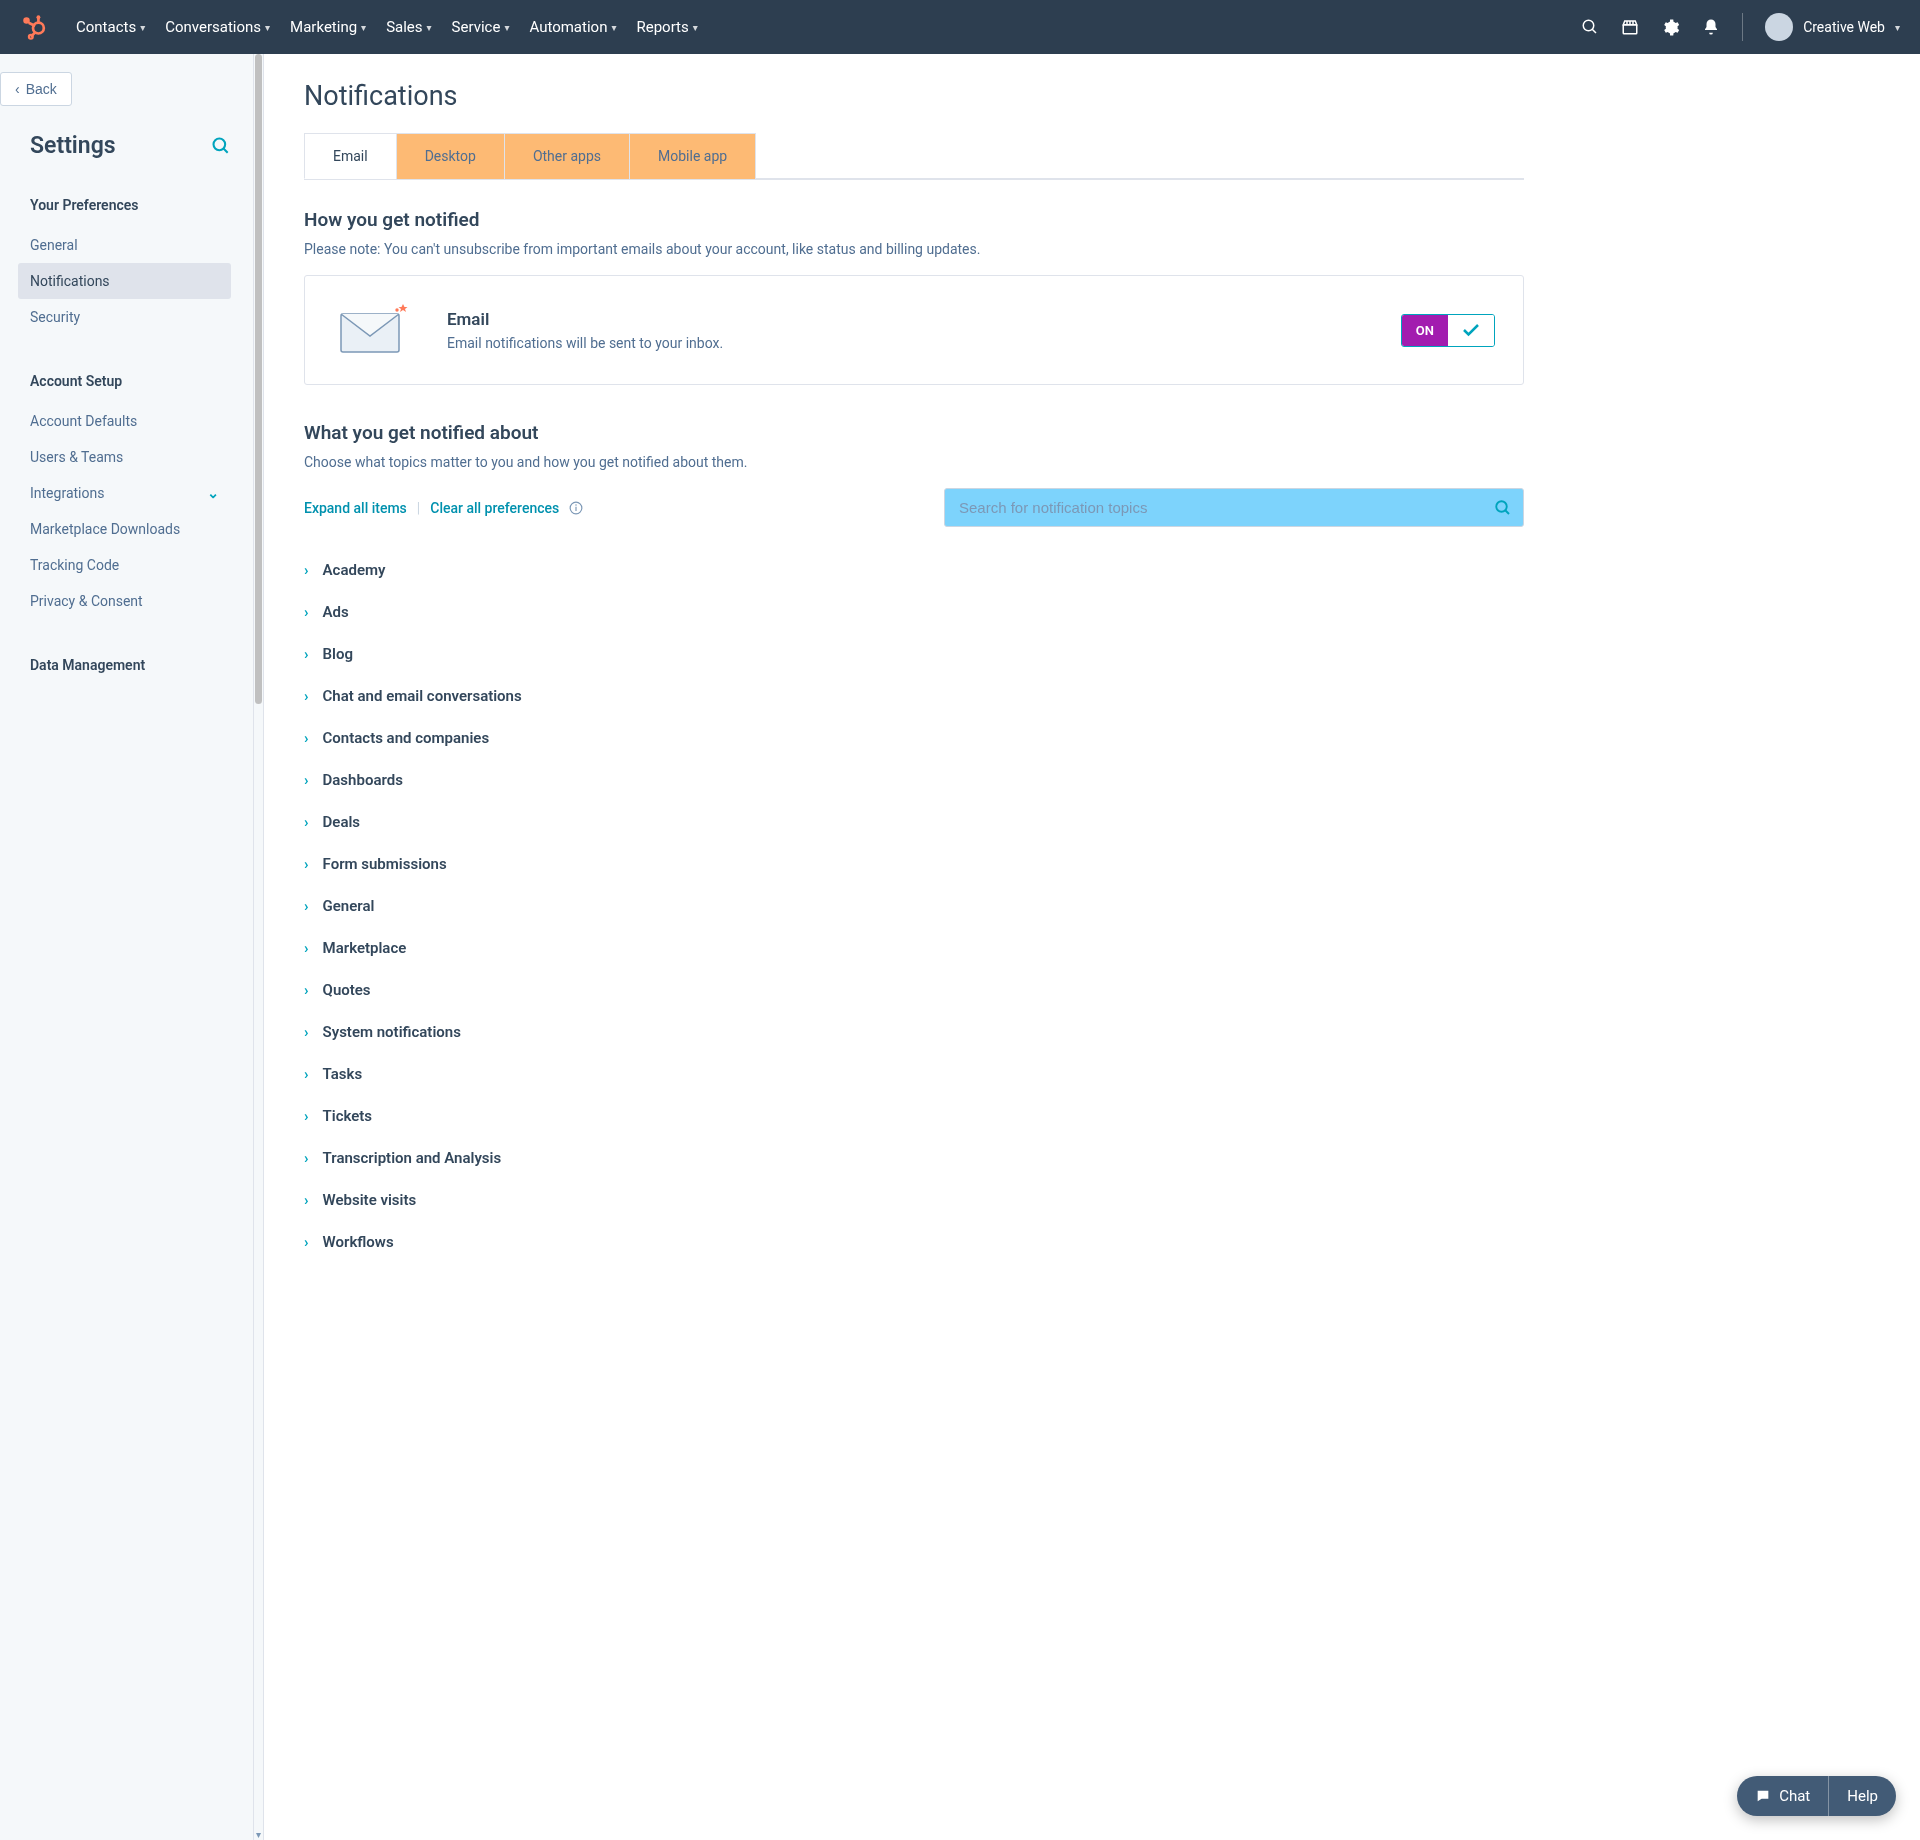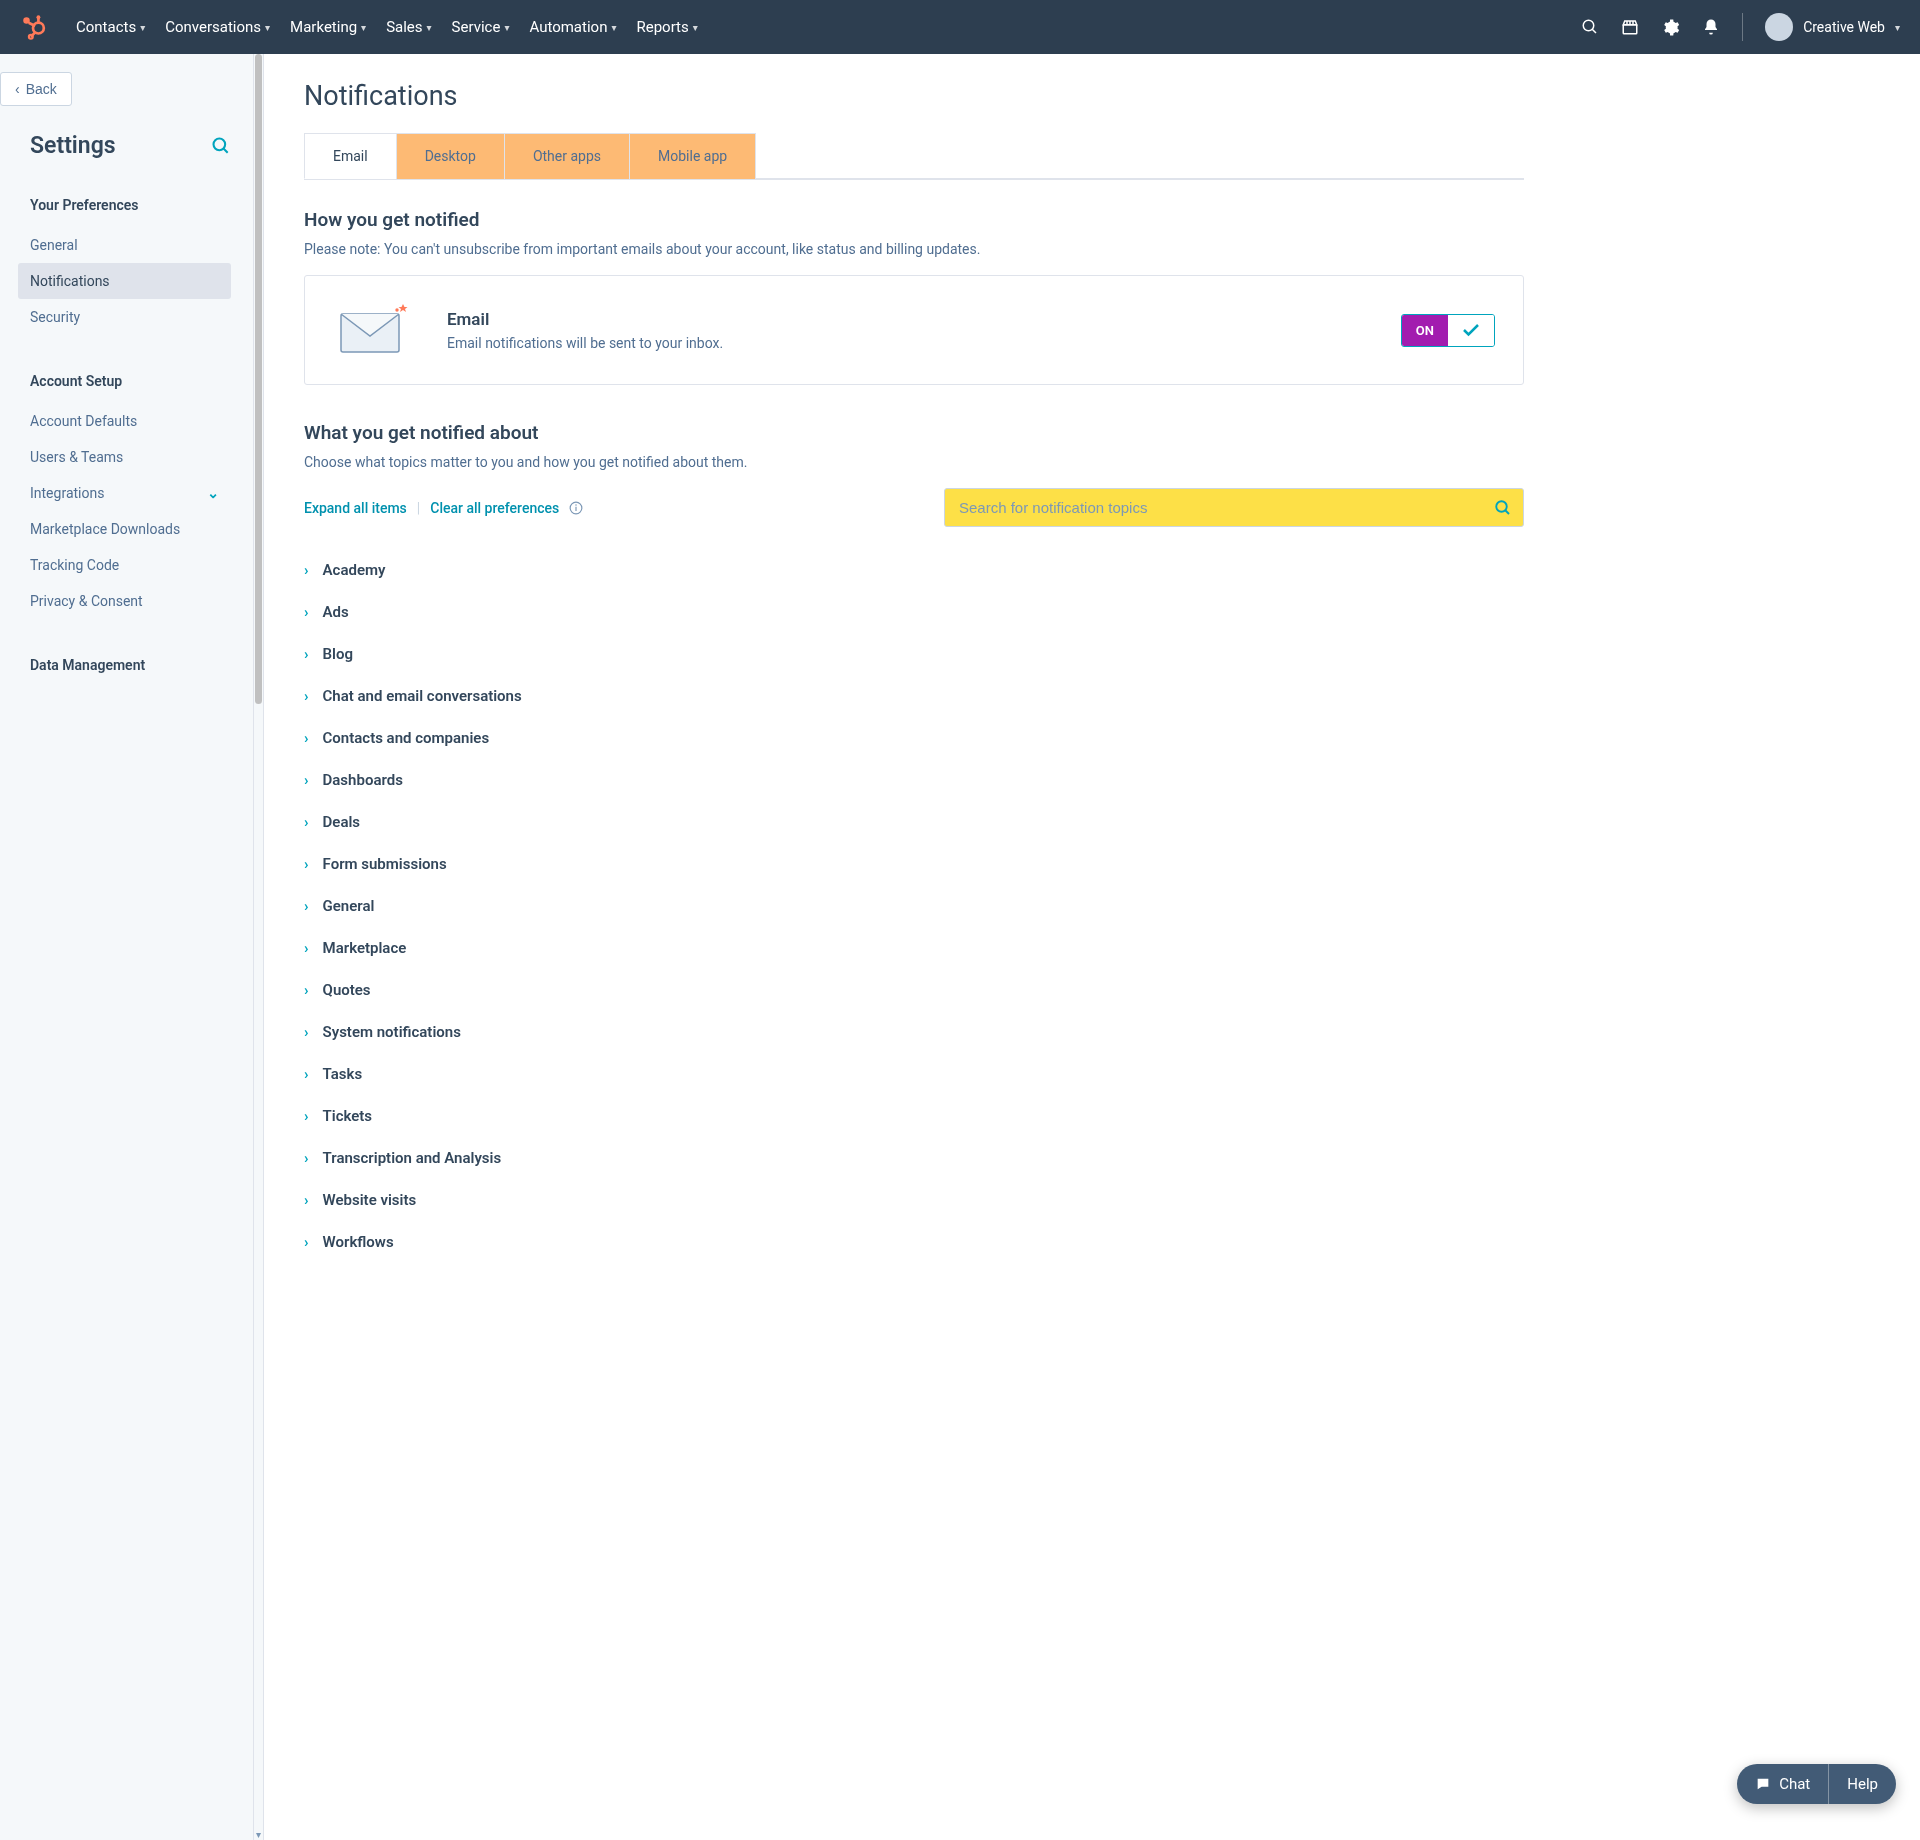--- a/index.html
+++ b/index.html
@@ -135,37 +135,37 @@
   .vline { color:#cbd6e2; }
   .info-ico { color:#7c98b6; }
 
   .search-box {
     position: relative;
     width: 580px;
   }
   .search-box input {
     width: 100%; padding: 10px 40px 10px 14px;
     border: 1px solid #cbd6e2; border-radius:3px; font-size:15px;
-    background:#fde047; color:#33475b;
+    background:#7dd3fc; color:#33475b;
   }
   .search-box input::placeholder { color:#7c98b6; }
   .search-box .sicon { position:absolute; right:12px; top:50%; transform:translateY(-50%); color:#00a4bd; }
 
   .topic-list { list-style:none; }
   .topic-list li {
     display:flex; align-items:center; gap:14px;
     padding: 12px 0;
     cursor:pointer;
   }
   .topic-list .chev2 { color:#00a4bd; font-weight:700; font-size:15px; }
   .topic-list .label { color:#33475b; font-size:15px; font-weight:600; }
 
   
   .chat-widget {
-    position: fixed; right: 24px; bottom: 36px;
+    position: fixed; right: 24px; bottom: 24px;
     background: #425b76; color:#fff;
     border-radius: 999px;
     display:flex; align-items:center;
     box-shadow: 0 4px 14px rgba(0,0,0,0.25);
     overflow:hidden;
   }
   .chat-widget .seg { padding: 11px 18px; display:flex; align-items:center; gap:8px; cursor:pointer; font-size:15px; }
   .chat-widget .sep { width:1px; align-self:stretch; background:rgba(255,255,255,0.35); }
 
   svg { display:block; }

